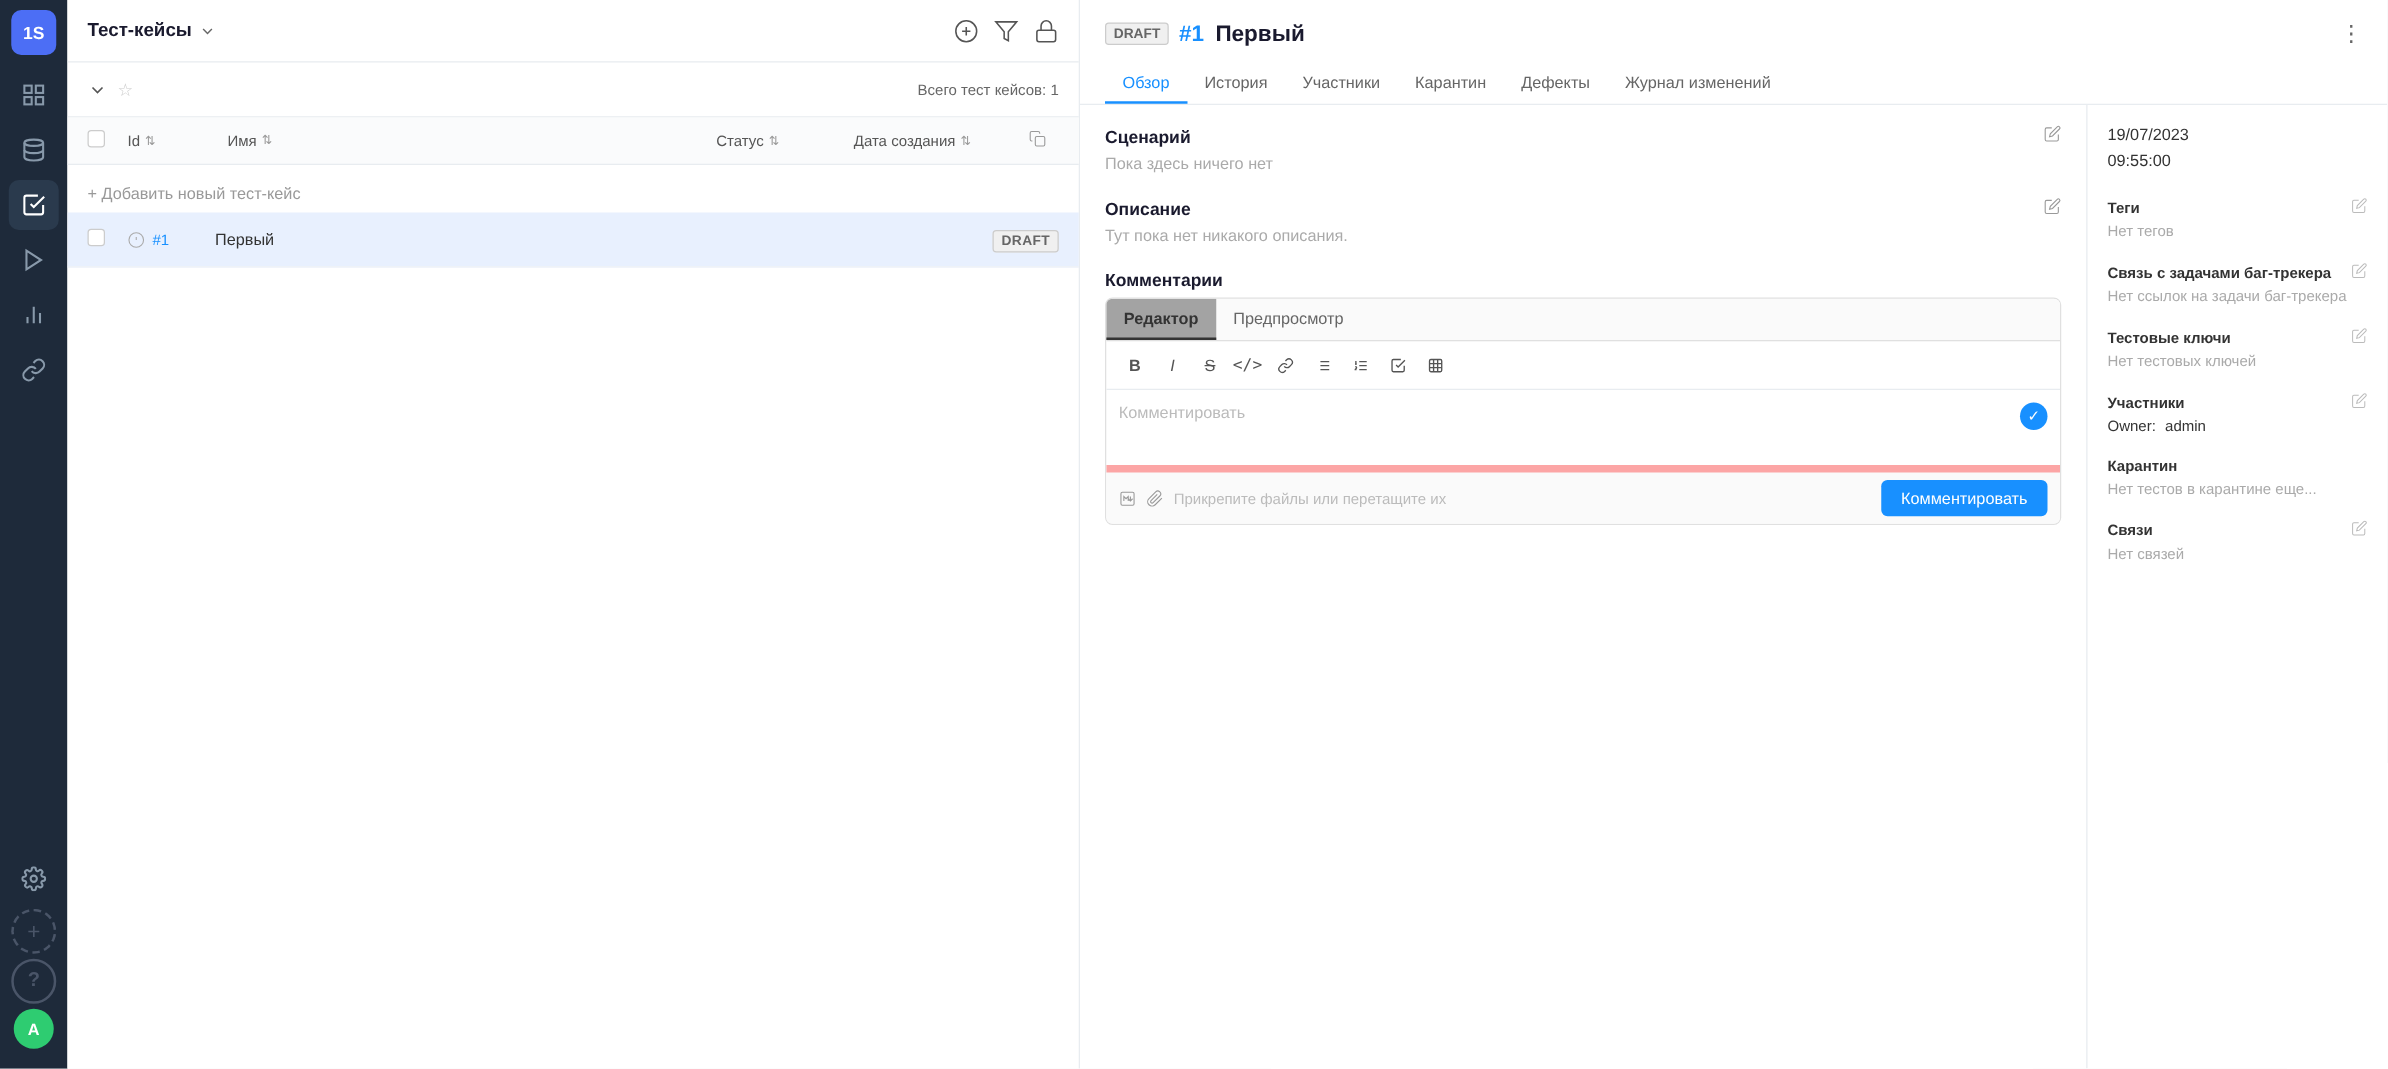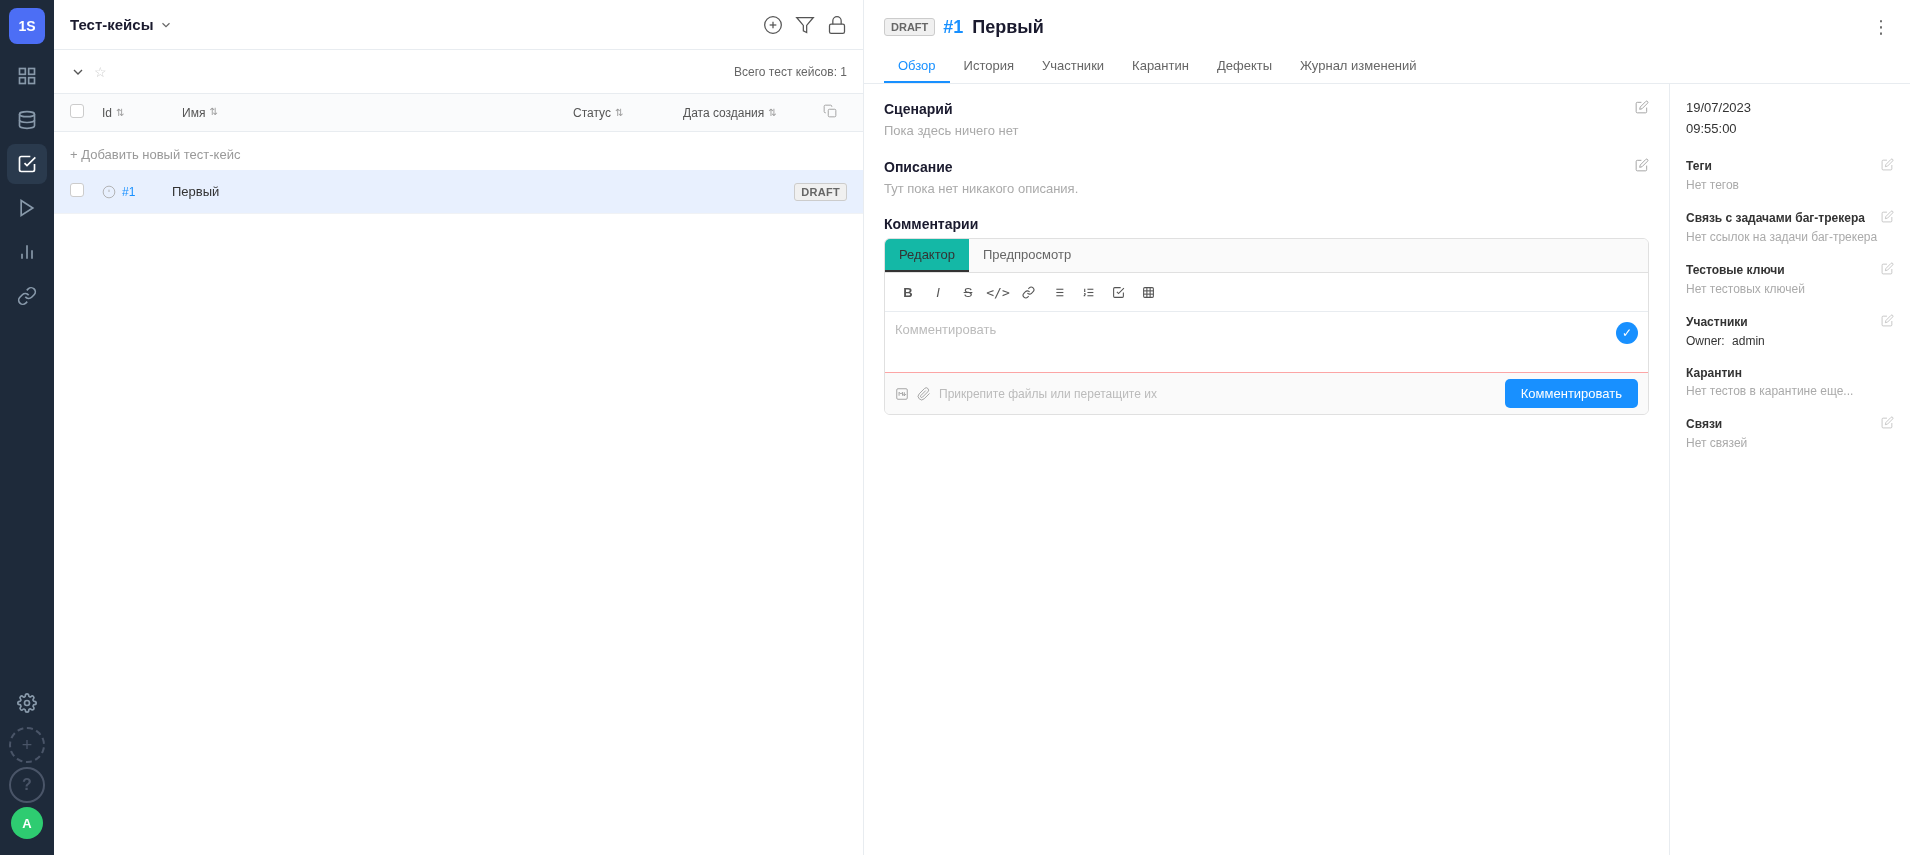--- a/index.html
+++ b/index.html
@@ -268,23 +268,23 @@
       background: #fafafa;
     }
     .editor-tab {
       padding: 8px 14px;
       font-size: 13px;
       color: #666;
       cursor: pointer;
     }
     .editor-tab.active {
       color: #333;
-      font-weight: 400;
+      font-weight: 700;
       border-bottom: 2px solid #333;
-      background: #14b8a6;
+      background: #a3a3a3;
     }
     .editor-toolbar {
       display: flex;
       align-items: center;
       gap: 4px;
       padding: 6px 10px;
       border-bottom: 1px solid #e8ecf0;
     }
     .toolbar-btn {
       width: 26px; height: 26px;
@@ -310,21 +310,21 @@
       width: 22px; height: 22px;
       background: #1890ff;
       border-radius: 50%;
       display: flex; align-items: center; justify-content: center;
       color: white; font-size: 12px;
     }
     .editor-footer {
       display: flex;
       align-items: center;
       padding: 6px 10px;
-      border-top: 1px solid #fca5a5;
+      border-top: 6px solid #fca5a5;
       background: #fafafa;
     }
     .editor-footer-left { display: flex; gap: 8px; color: #999; font-size: 12px; align-items: center; }
     .editor-footer-right { margin-left: auto; }
     .comment-btn {
       background: #1890ff;
       color: white;
       border: none;
       padding: 7px 16px;
       border-radius: 5px;

